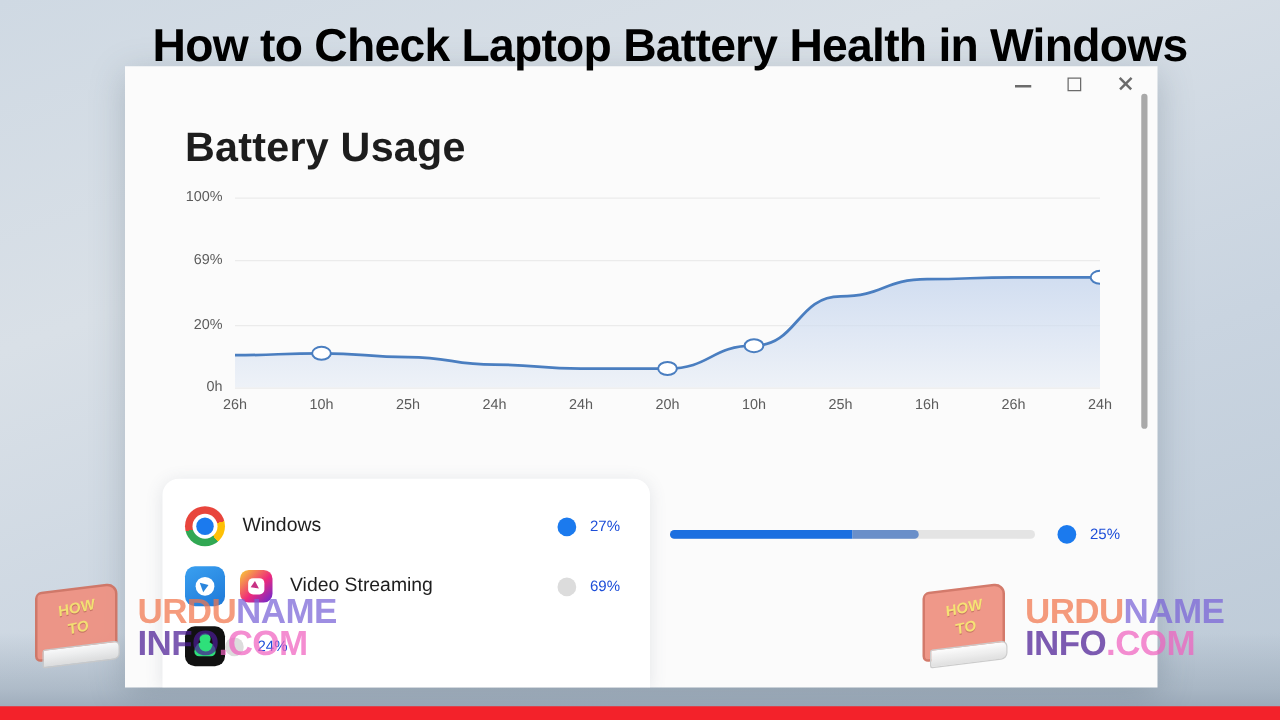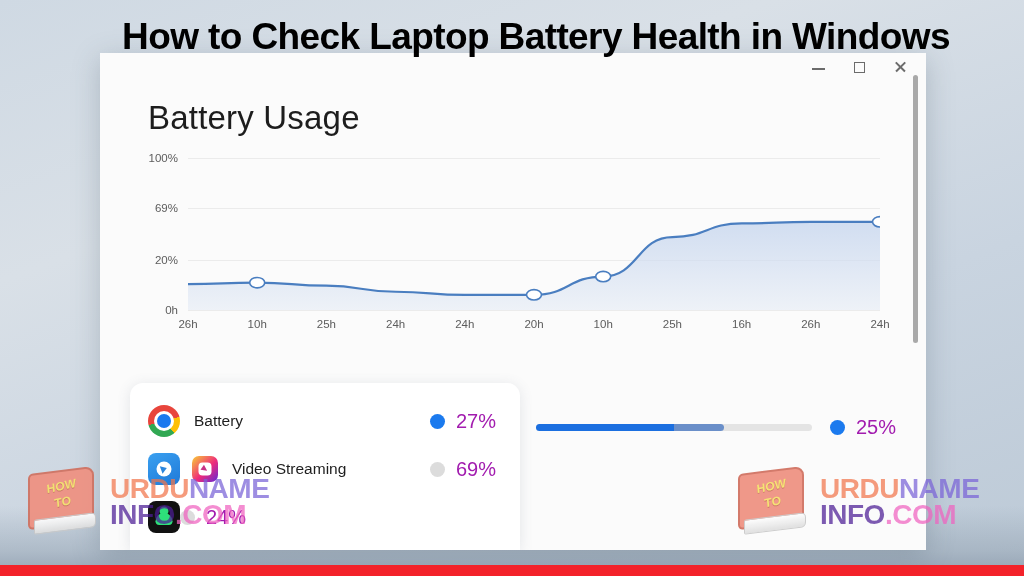--- a/index.html
+++ b/index.html
@@ -38,21 +38,21 @@
   .winctl{ width:15px; height:15px; position:relative; opacity:.75; }
   .winctl .g-min{ position:absolute; left:1px; right:1px; top:9px; height:1.6px; background:#3b3b3b; }
   .winctl .g-max{ position:absolute; left:2px; top:3px; width:11px; height:11px; border:1.6px solid #3b3b3b; }
   .winctl .g-cl1,.winctl .g-cl2{ position:absolute; left:1px; top:7px; width:13px; height:1.6px; background:#3b3b3b; }
   .winctl .g-cl1{ transform:rotate(45deg); }
   .winctl .g-cl2{ transform:rotate(-45deg); }
 
   
   #battery-usage-heading{
     position:absolute; left:48px; top:46px;
-    font-size:33px; font-weight:400; color:#1d1d1d; letter-spacing:.2px;
+    font-size:33px; font-weight:700; color:#1d1d1d; letter-spacing:.2px;
   }
 
   
   #chart-card{ position:absolute; left:40px; top:105px; width:740px; height:185px; }
   #chart-plot{ position:absolute; left:48px; top:0; right:0; height:152px; }
   .gridline{ position:absolute; left:0; right:0; height:1px; background:#ebebeb; }
   .ylabel{
     position:absolute; right:calc(100% + 10px); transform:translateY(-50%);
     font-size:11.5px; color:#5c5c5c; white-space:nowrap;
   }
@@ -72,21 +72,21 @@
     box-shadow:0 2px 14px rgba(80,95,115,.14);
     padding:14px 18px 0 18px; overflow:hidden;
   }
   .app-row{ display:flex; align-items:center; height:48px; }
   .app-icon{ width:32px; height:32px; flex:0 0 32px; position:relative; border-radius:8px; }
   .app-icon-2{ width:26px; height:26px; flex:0 0 26px; margin-left:12px; border-radius:7px; position:relative; }
   .app-label{ margin-left:14px; font-size:15.5px; color:#1e1e1e; flex:1 1 auto; white-space:nowrap; }
   .app-pct-wrap{ display:flex; align-items:center; gap:11px; margin-right:6px; }
   .pct-dot{ width:15px; height:15px; border-radius:50%; background:#dcdcdc; }
   .pct-dot.active{ background:#1b7aee; }
-  .pct-val{ font-size:20px; color:#a21caf; }
+  .pct-val{ font-size:12px; color:#1d4ed8; }
 
   
   .ic-chrome{
     background:conic-gradient(from -35deg,#e8453c 0deg 110deg,#fec006 110deg 175deg,#31a853 175deg 290deg,#e8453c 290deg 360deg);
     border-radius:50%;
   }
   .ic-chrome::after{
     content:""; position:absolute; left:50%; top:50%; width:14px; height:14px;
     transform:translate(-50%,-50%); border-radius:50%;
     background:#1b7aee; box-shadow:0 0 0 3px #fff;
@@ -253,21 +253,21 @@
         <div class="xlabel" style="left: 70%;">25h</div>
         <div class="xlabel" style="left: 80%;">16h</div>
         <div class="xlabel" style="left: 90%;">26h</div>
         <div class="xlabel" style="left: 100%;">24h</div>
       </div>
   </div>
 
   <div id="apps-card">
       <div class="app-row">
         <span class="app-icon ic-chrome"></span>
-        <span class="app-label">Battery</span>
+        <span class="app-label">Windows</span>
         <span class="app-pct-wrap">
           <span class="pct-dot active"></span>
           <span class="pct-val">27%</span>
         </span>
       </div>
       <div class="app-row">
         <span class="app-icon ic-blue"></span>
         <span class="app-icon-2 ic-insta"></span>
         <span class="app-label">Video Streaming</span>
         <span class="app-pct-wrap">

